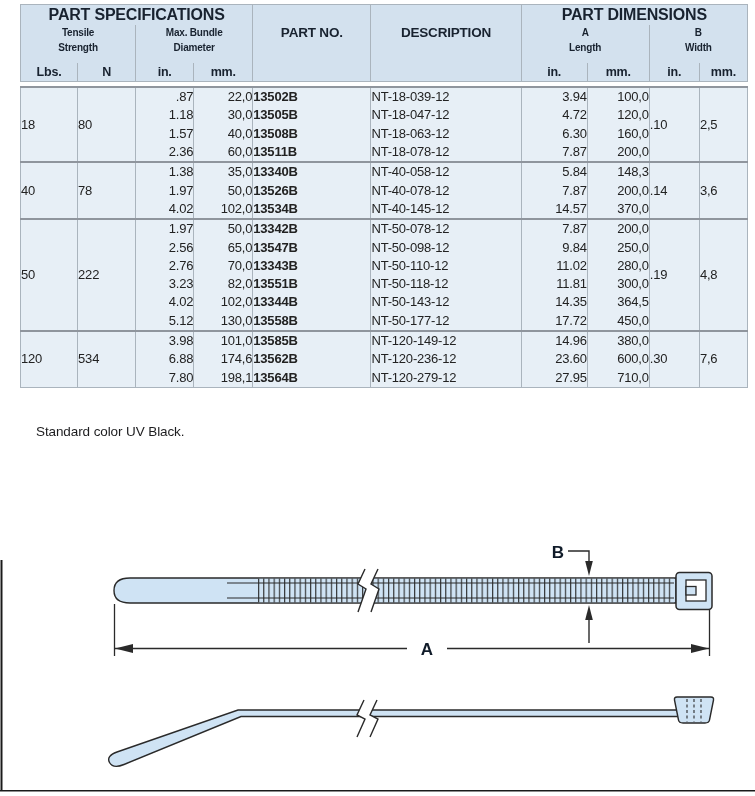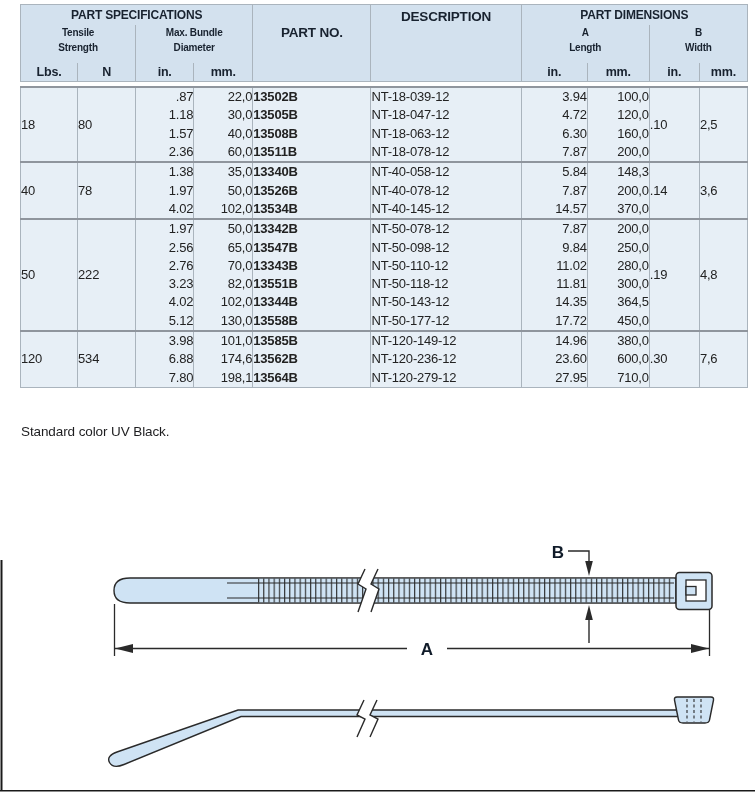--- a/index.html
+++ b/index.html
@@ -9,41 +9,41 @@
 
   
   .tablewrap{position:absolute;left:20px;top:4px;width:728px;letter-spacing:-0.2px;}
   table{border-collapse:collapse;table-layout:fixed;width:728px;}
   col.c1{width:57px}col.c2{width:58px}col.c3{width:58px}col.c4{width:59px}
   col.c5{width:118px}col.c6{width:150px}col.c7{width:66px}col.c8{width:62px}
   col.c9{width:50px}col.c10{width:48px}
 
   table.hdr{background:#d3e1ee;border:1px solid #aab4bd;}
   table.hdr th{font-weight:bold;color:#18222f;padding:0;text-align:center;}
-  .r1 th{font-size:12px;height:20px;vertical-align:middle;}
+  .r1 th{font-size:16px;height:20px;vertical-align:middle;}
   .r1 th.tall{vertical-align:top;padding-top:4px;}
   .r2 th{height:38px;vertical-align:top;font-size:10px;line-height:15px;padding-top:1px;}
   .r3 th{height:18px;font-size:12.5px;vertical-align:middle;}
   .bl{border-left:1px solid #aab4bd;}
 
   .gap{height:4px;background:#fff;}
 
   table.bodytbl{background:#e7eff6;border:1px solid #aab4bd;border-top:2px solid #8f959d;}
   tbody.group + tbody.group{border-top:2px solid #8f959d;}
   table.bodytbl td{font-size:13px;color:#222;height:18.3px;padding:0;line-height:18px;
                    vertical-align:middle;}
   .c-lbs,.c-n,.c-part,.c-desc,.c-win,.c-wmm{text-align:left;}
   .c-n,.c-bin,.c-bmm,.c-part,.c-desc,.c-lin,.c-lmm,.c-win,.c-wmm{border-left:1px solid #aab4bd;}
   .c-bin,.c-bmm,.c-lin,.c-lmm{text-align:right;}
   .c-bin{padding-right:16px}.c-bmm{padding-right:14px}
   .c-lin{padding-right:13px}.c-lmm{padding-right:11px}
   .c-part{font-weight:bold;color:#111;}
 
   
-  .notes{position:absolute;left:21px;top:423px;font-size:13.5px;color:#1d1d1f;
+  .notes{position:absolute;left:36px;top:423px;font-size:13.5px;color:#1d1d1f;
          line-height:17.5px;letter-spacing:-0.1px;}
 
   
   .figure{position:absolute;left:0;top:480px;width:755px;height:316px;}
   .dimlabel{font-family:"Liberation Sans",sans-serif;font-weight:bold;font-size:17px;
             fill:#101b29;}
 </style>
 </head>
 <body>
 
@@ -61,21 +61,21 @@
         <col class="c6">
           <col class="c7">
           <col class="c8">
           <col class="c9">
           <col class="c10">
       </colgroup>
       <tbody>
           <tr class="r1">
         <th colspan="4">PART SPECIFICATIONS</th>
         <th rowspan="3" class="bl tall r1" style="font-size:13.5px;vertical-align:top;padding-top:20px;">PART NO.</th>
-        <th rowspan="3" class="bl tall" style="font-size:13.5px;vertical-align:top;padding-top:4px;">DESCRIPTION</th>
+        <th rowspan="3" class="bl tall" style="font-size:13.5px;vertical-align:top;padding-top:20px;">DESCRIPTION</th>
         <th colspan="4" class="bl">PART DIMENSIONS</th>
       </tr>
       <tr class="r2">
         <th colspan="2">
           <div>Tensile</div>
           <div>Strength</div>
         </th>
         <th colspan="2" class="bl">
           <div>Max. Bundle</div>
           <div>Diameter</div>

